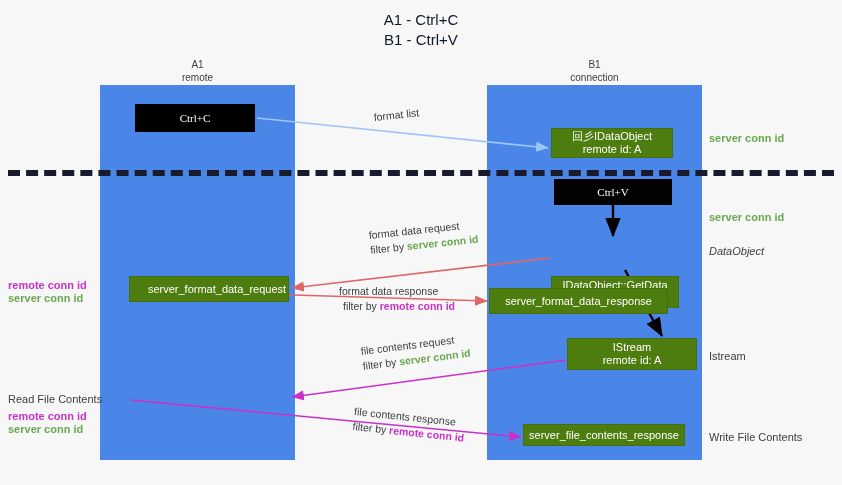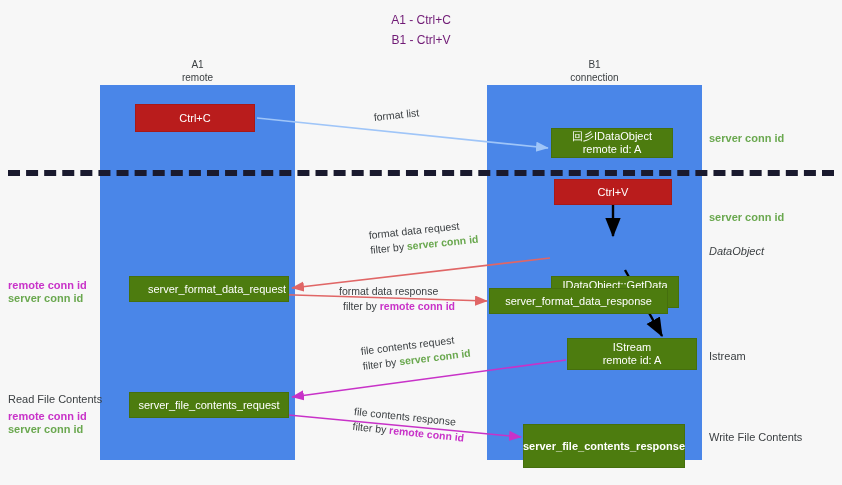--- a/index.html
+++ b/index.html
@@ -17,22 +17,22 @@
     height: 485px;
     background: #f7f7f7;
     overflow: hidden;
   }
   .abs { position: absolute; }
 
   
   .title {
     left: 0; right: 0; top: 10px;
     text-align: center;
-    font-size: 12px;
-    color: #701a75;
+    font-size: 15px;
+    color: #0f172a;
     line-height: 20px;
   }
 
   
   .col-head {
     text-align: center;
     font-size: 10px;
     color: #3c4043;
     line-height: 13px;
   }
@@ -55,21 +55,21 @@
     flex-direction: column;
     align-items: center;
     justify-content: center;
     color: #ffffff;
     font-size: 11px;
     line-height: 13px;
     text-align: center;
     border: 1px solid rgba(0,0,0,0.10);
   }
   .box.orange { background: #4d7c0f; }
-  .box.green  { background: #b91c1c; }
+  .box.green  { background: #000000; font-family: Liberation Serif, serif; }
   .box .ln { display: block; white-space: nowrap; }
 
   
   .side-label {
     font-size: 11px;
     line-height: 13px;
     white-space: nowrap;
   }
   .green-txt   { color: #6aa84f; font-weight: bold; }
   .magenta-txt { color: #c832c8; font-weight: bold; }
@@ -181,25 +181,22 @@
   </div>
 
   <div class="abs box orange" style="left:129px; top:276px; width:160px; height:26px;padding-left:16px;">
     <span class="ln">server_format_data_request</span>
   </div>
 
   <div class="abs box orange" style="left:489px; top:288px; width:179px; height:26px;">
     <span class="ln">server_format_data_response</span>
   </div>
 
-  <div class="abs box orange" style="left:129px; top:392px; width:160px; height:26px;">
-    <span class="ln">server_file_contents_request</span>
-  </div>
-
-  <div class="abs box orange" style="left:523px; top:424px; width:162px; height:44px;font-weight:bold;">
+
+  <div class="abs box orange" style="left:523px; top:424px; width:162px; height:22px;">
     <span class="ln">server_file_contents_response</span>
   </div>
 
   <div class="abs side-label green-txt" style="left:709px; top:132px;">server conn id</div>
 
   <div class="abs side-label green-txt" style="left:709px; top:211px;">server conn id</div>
 
   <div class="abs side-label dark-txt" style="left:709px; top:245px;font-style:italic;">DataObject</div>
 
   <div class="abs side-label dark-txt" style="left:709px; top:350px;">Istream</div>

